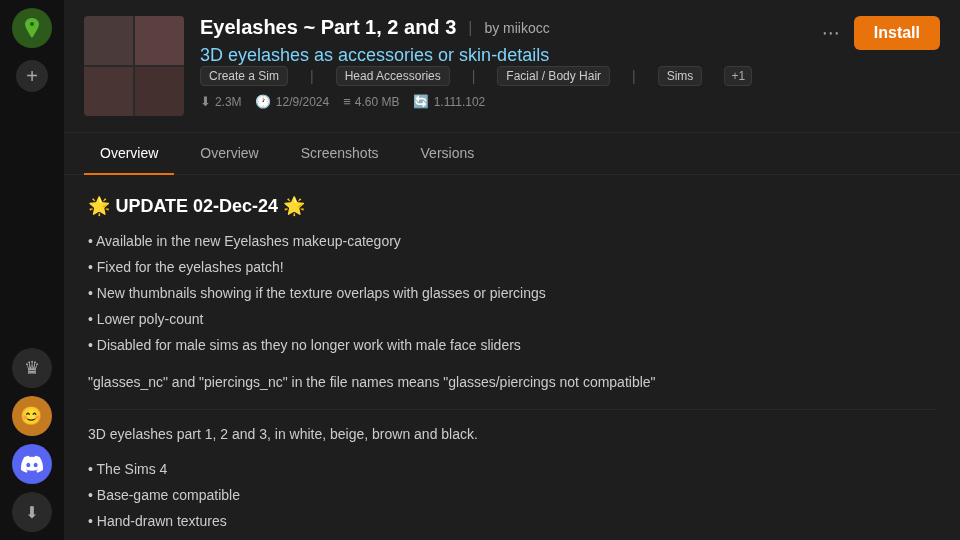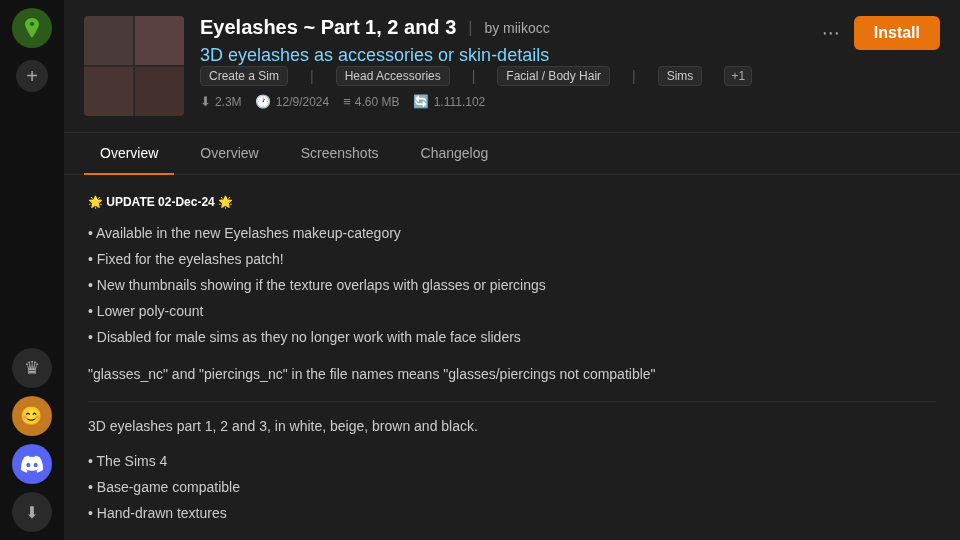--- a/index.html
+++ b/index.html
@@ -213,21 +213,21 @@
     .tab.active {
       color: #fff;
       border-bottom: 2px solid #e8720c;
     }
 
     
     .content {
       padding: 20px 24px;
     }
     .update-title {
-      font-size: 12px;
+      font-size: 18px;
       font-weight: 700;
       color: #fff;
       margin-bottom: 14px;
     }
     .bullet-list {
       list-style: none;
       margin-bottom: 16px;
     }
     .bullet-list li {
       color: #ccc;
@@ -337,21 +337,21 @@
     <div class="mod-actions">
       <button class="more-btn">⋯</button>
       <button class="install-btn">Install</button>
     </div>
   </div>
 
   <div class="tabs">
     <div class="tab active">Overview</div>
     <div class="tab">Overview</div>
     <div class="tab">Screenshots</div>
-    <div class="tab">Changelog</div>
+    <div class="tab">Versions</div>
   </div>
 
   <div class="content">
     <div class="update-title">🌟 UPDATE 02-Dec-24 🌟</div>
 
     <ul class="bullet-list">
       <li>Available in the new Eyelashes makeup-category</li>
       <li>Fixed for the eyelashes patch!</li>
       <li>New thumbnails showing if the texture overlaps with glasses or piercings</li>
       <li>Lower poly-count</li>

